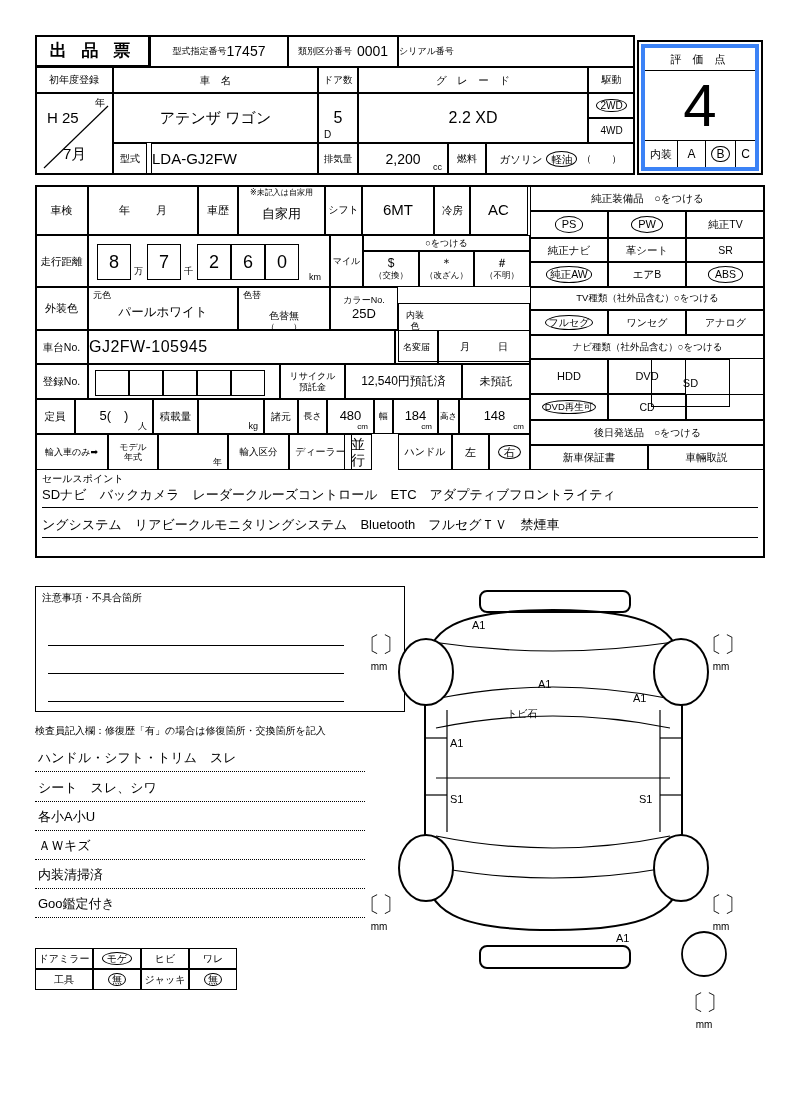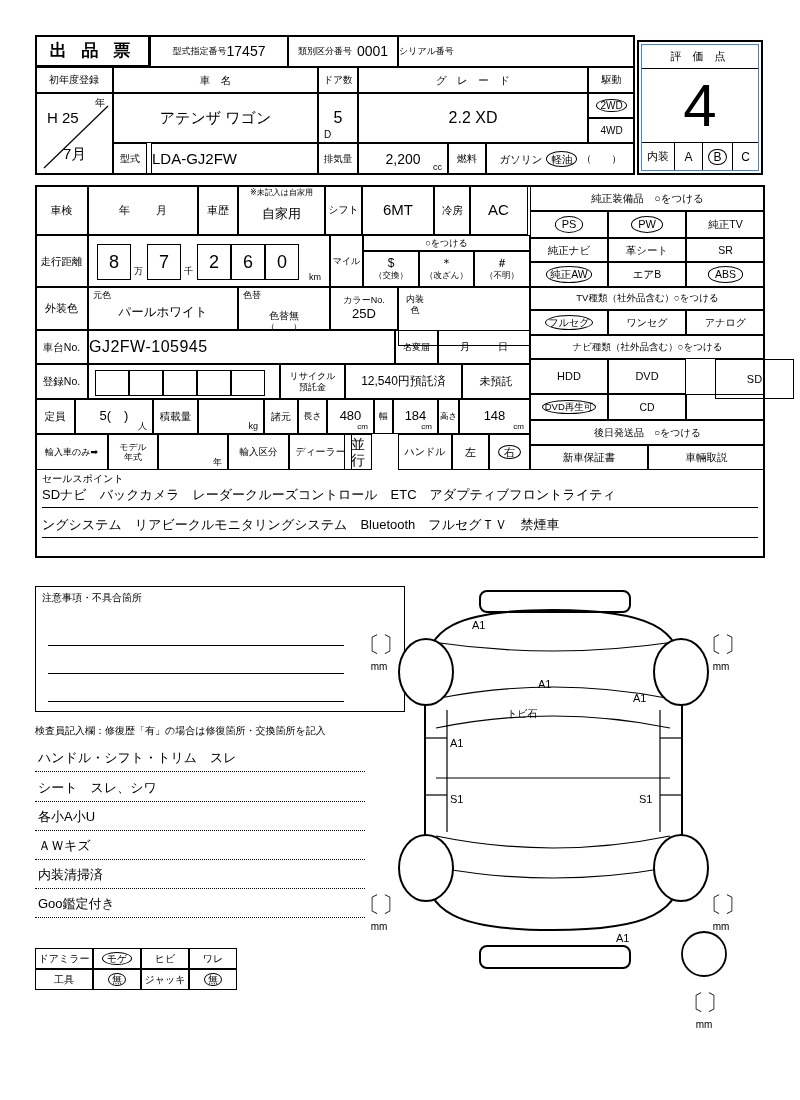--- a/index.html
+++ b/index.html
@@ -80,21 +80,21 @@
   <span class="cbr" style="font-size:9px">cc</span>
 </div>
 <div class="cell" style="left:448px;top:143px;width:38px;height:32px;font-size:10px">燃料</div>
 <div class="cell" style="left:486px;top:143px;width:149px;height:32px;gap:4px;font-size:10.5px">
   <span>ガソリン</span>
   <span class="ring" style="padding:1px 4px">軽油</span>
   <span style="font-size:10px">（　　）</span>
 </div>
 
 <div style="position:absolute;left:637px;top:40px;width:126px;height:135px;border:2px solid #000;padding:2px">
-  <div style="border:1px solid #3b82f6;width:100%;height:100%;display:flex;flex-direction:column">
+  <div style="border:4px solid #3b82f6;width:100%;height:100%;display:flex;flex-direction:column">
     <div style="height:24px;border-bottom:1px solid #000;display:flex;align-items:center;justify-content:center;font-size:11px;letter-spacing:4px">評 価 点</div>
     <div style="flex:1;display:flex;align-items:center;justify-content:center;font-size:60px">4</div>
     <div style="height:28px;border-top:1px solid #000;display:flex;align-items:stretch;font-size:11px">
       <div style="width:33px;border-right:1px solid #000;display:flex;align-items:center;justify-content:center">内装</div>
       <div style="width:28px;border-right:1px solid #000;display:flex;align-items:center;justify-content:center;font-size:12px">A</div>
       <div style="width:30px;border-right:1px solid #000;display:flex;align-items:center;justify-content:center;font-size:12px">
           <span class="ring" style="padding:0 4px">B</span>
         </div>
       <div style="flex:1;display:flex;align-items:center;justify-content:center;font-size:12px">C</div>
     </div>
@@ -151,21 +151,21 @@
 </div>
 <div class="cell" style="left:238px;top:287px;width:92px;height:43px;flex-direction:column">
   <span class="ctl" style="font-size:9px">色替</span>
   <span style="font-size:10px;margin-top:25px">色替無</span>
   <span style="font-size:9px">（　　）</span>
 </div>
 <div class="cell" style="left:330px;top:287px;width:68px;height:43px;flex-direction:column;gap:2px">
   <span style="font-size:9px">カラーNo.</span>
   <span style="font-size:13px">25D</span>
 </div>
-<div class="cell" style="left:398px;top:287px;width:132px;height:59px">
+<div class="cell" style="left:398px;top:303px;width:132px;height:59px">
   <span style="position:absolute;top:6px;left:5px;width:22px;font-size:9px;line-height:1.2;text-align:center">内装色</span>
 </div>
 
 <div class="cell" style="left:35px;top:330px;width:53px;height:34px;font-size:10.5px">車台No.</div>
 <div class="cellL" style="left:88px;top:330px;width:307px;height:34px;font-size:16px;letter-spacing:0.5px">GJ2FW-105945</div>
 <div class="cell" style="left:395px;top:330px;width:43px;height:34px;font-size:9px">名変届</div>
 <div class="cell" style="left:438px;top:330px;width:92px;height:34px;gap:28px;font-size:10px">
   <span>月</span>
   <span>日</span>
 </div>
@@ -244,21 +244,21 @@
 <div class="cell" style="left:530px;top:287px;width:235px;height:23px;font-size:9.5px">TV種類（社外品含む）○をつける</div>
 <div class="cell" style="left:530px;top:310px;width:78px;height:25px;font-size:10px">
     <span class="ring" style="padding:1px 3px">フルセグ</span>
   </div>
 <div class="cell" style="left:608px;top:310px;width:78px;height:25px;font-size:10px">ワンセグ</div>
 <div class="cell" style="left:686px;top:310px;width:79px;height:25px;font-size:10px">アナログ</div>
 
 <div class="cell" style="left:530px;top:335px;width:235px;height:24px;font-size:9.5px">ナビ種類（社外品含む）○をつける</div>
 <div class="cell" style="left:530px;top:359px;width:78px;height:35px;font-size:11px">HDD</div>
 <div class="cell" style="left:608px;top:359px;width:78px;height:35px;font-size:11px">DVD</div>
-<div class="cell" style="left:715px;top:359px;width:79px;height:40px;font-size:11px">SD</div>
+<div class="cell" style="left:651px;top:359px;width:79px;height:48px;font-size:11px">SD</div>
 <div class="cell" style="left:530px;top:394px;width:78px;height:26px;font-size:9.5px">
     <span class="ring" style="padding:1px 2px">DVD再生可</span>
   </div>
 <div class="cell" style="left:608px;top:394px;width:78px;height:26px;font-size:10.5px">CD</div>
 <div class="cell" style="left:686px;top:394px;width:79px;height:26px"></div>
 
 <div class="cell" style="left:530px;top:420px;width:235px;height:25px;font-size:10px">後日発送品　○をつける</div>
 <div class="cell" style="left:530px;top:445px;width:118px;height:25px;font-size:10.5px">新車保証書</div>
 <div class="cell" style="left:648px;top:445px;width:117px;height:25px;font-size:10.5px">車輛取説</div>
 

